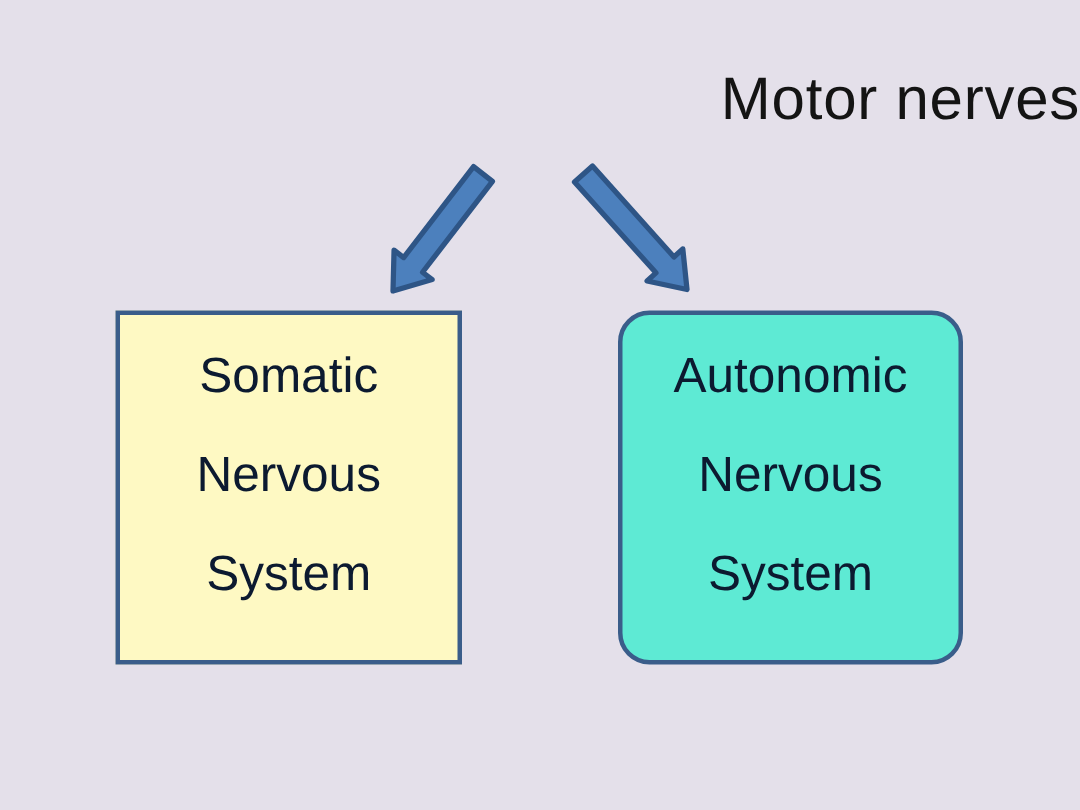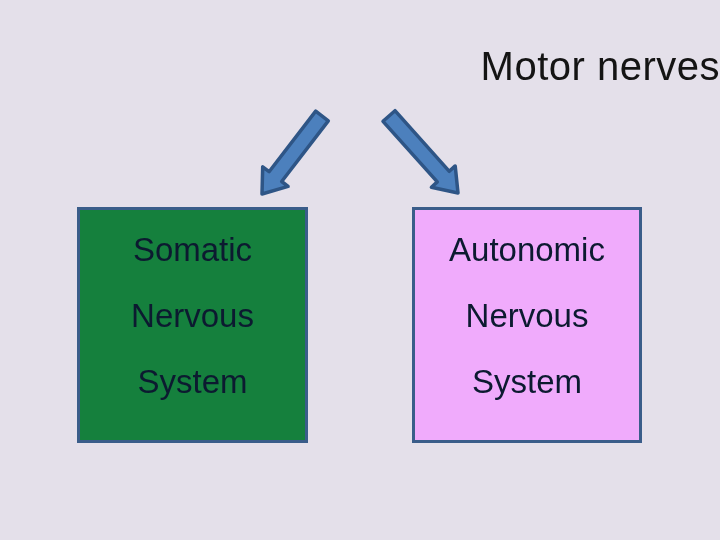--- a/index.html
+++ b/index.html
@@ -65,25 +65,25 @@
 
 <div class="slide" data-bind-style="background-color:colors.background" style="background-color: rgb(228, 224, 234);">
 
   <h1 class="title" data-bind="title.text" data-bind-style="color:colors.title_text" style="color: rgb(20, 20, 20);">Motor nerves</h1>
 
   <svg class="arrows-layer" viewBox="0 0 720 540" xmlns="http://www.w3.org/2000/svg">
     <path stroke-width="3.5" stroke-linejoin="round" d="M315.7,111.1 L269.1,171.7 L262.7,166.8 L262,194 L288.1,186.4 L281.7,181.5 L328.3,120.9 Z" fill="#4c80bd" stroke="#2e5586"></path>
     <path stroke-width="3.5" stroke-linejoin="round" d="M383.0,121.3 L437.3,181.9 L431.4,187.3 L458,193 L455.2,165.9 L449.3,171.3 L395.0,110.7 Z" fill="#4c80bd" stroke="#2e5586"></path>
   </svg>
 
-  <div class="box box-left" data-bind-style="background-color:colors.box_fill;border-color:colors.box_border;color:colors.box_text" style="background-color: #15803d; border-color: rgb(58, 93, 138); color: rgb(12, 26, 48);">
+  <div class="box box-left" data-bind-style="background-color:colors.box_fill;border-color:colors.box_border;color:colors.box_text" style="background-color: #fef9c3; border-color: rgb(58, 93, 138); color: rgb(12, 26, 48);">
     <div class="box-line" data-bind="boxes.0.lines.0">Somatic</div>
     <div class="box-line" data-bind="boxes.0.lines.1">Nervous</div>
     <div class="box-line" data-bind="boxes.0.lines.2">System</div>
   </div>
 
-  <div class="box box-right" data-bind-style="background-color:colors.box_fill;border-color:colors.box_border;color:colors.box_text" style="background-color: #f0abfc; border-color: rgb(58, 93, 138); color: rgb(12, 26, 48);">
+  <div class="box box-right" data-bind-style="background-color:colors.box_fill;border-color:colors.box_border;color:colors.box_text" style="background-color: #5eead4; border-color: rgb(58, 93, 138); color: rgb(12, 26, 48); border-radius: 21px;">
     <div class="box-line" data-bind="boxes.1.lines.0">Autonomic</div>
     <div class="box-line" data-bind="boxes.1.lines.1">Nervous</div>
     <div class="box-line" data-bind="boxes.1.lines.2">System</div>
   </div>
 
 </div>
 
 </body></html>

